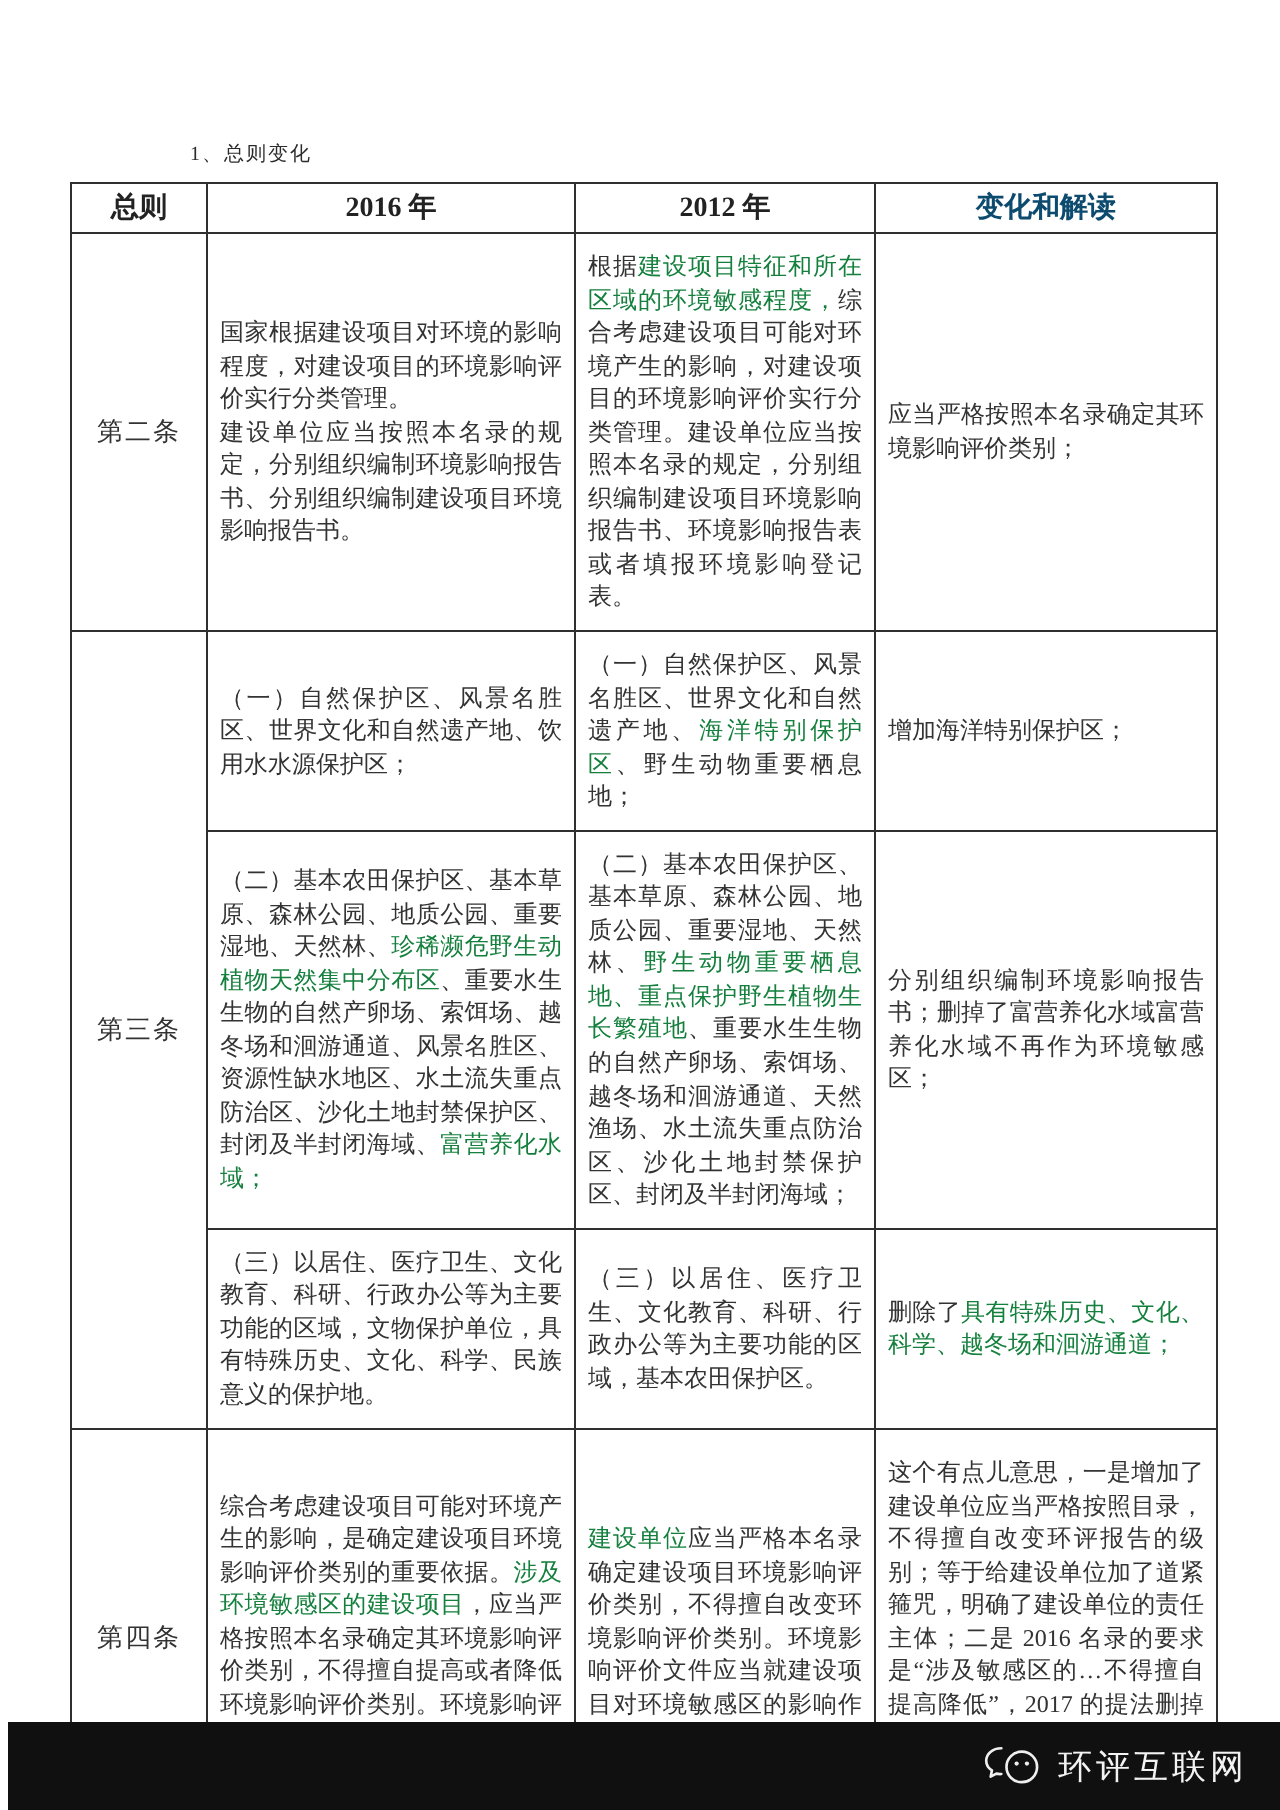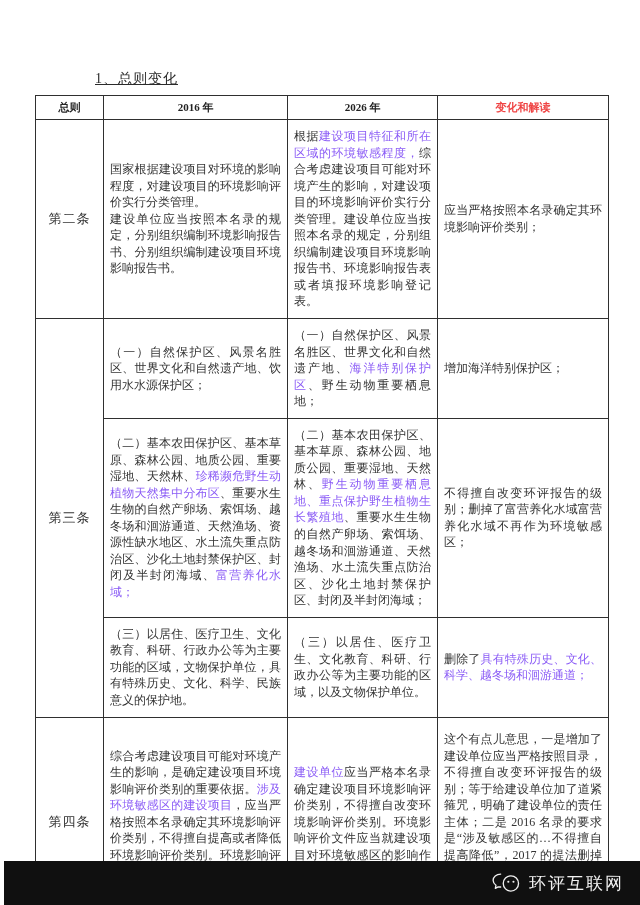--- a/index.html
+++ b/index.html
@@ -5,41 +5,41 @@
   html,body{margin:0;padding:0;}
   body{
     width:640px;height:905px;overflow:hidden;position:relative;
     background:#ffffff;
     font-family:"Liberation Serif","DejaVu Serif",serif;
     color:#333;
   }
   .page{padding:70px 0 0 35px;}
   .title{
     margin:0 0 7px 60px;
-    font-size:14px;color:#2b2b2b;letter-spacing:1px;text-decoration:underline;
+    font-size:10px;color:#2b2b2b;letter-spacing:1px;
   }
   table.cmp{
     border-collapse:collapse;table-layout:fixed;width:573px;
   }
   table.cmp th,table.cmp td{
     border:1.4px solid #2f2f2f;
     vertical-align:middle;
   }
-  th{font-size:11px;font-weight:bold;padding:3px 2px;color:#222;}
-  th.red{color:#ef4444;}
+  th{font-size:14px;font-weight:bold;padding:3px 2px;color:#222;}
+  th.red{color:#0c4a6e;}
   td.lbl{
     text-align:center;font-size:13px;color:#333;letter-spacing:1px;
   }
   td.cell{
     padding:8px 6px;font-size:12px;line-height:1.38;
     text-align:justify;text-justify:inter-ideograph;
     color:#333;
   }
   td.cell p{margin:0;}
-  .red{color:#8b5cf6;}
+  .red{color:#15803d;}
   tr.h-head{height:24px;}
   tr.h-r2{height:176px;}
   tr.h-r3a{height:70px;}
   tr.h-r3b{height:194px;}
   tr.h-r3c{height:78px;}
   tr.h-r4{height:210px;}
   .footer{
     position:absolute;left:4px;right:0;bottom:0;height:44px;
     background:#101010;
     display:flex;align-items:center;justify-content:flex-end;
@@ -61,21 +61,21 @@
       <col style="width:68px">
         <col style="width:184px">
         <col style="width:150px">
         <col style="width:171px">
     </colgroup>
 
     <tbody>
         <tr class="h-head">
       <th>总则</th>
       <th>2016 年</th>
-      <th>2026 年</th>
+      <th>2012 年</th>
       <th class="red">变化和解读</th>
     </tr>
 
     <tr class="h-r2">
       <td class="lbl">第二条</td>
       <td class="cell">
         <p><span>国家根据建设项目对环境的影响程度，对建设项目的环境影响评价实行分类管理。</span></p>
         <p><span>建设单位应当按照本名录的规定，分别组织编制环境影响报告书、分别组织编制建设项目环境影响报告书。</span></p>
       </td>
       <td class="cell">
@@ -94,36 +94,36 @@
       <td class="cell">
         <p><span>（一）自然保护区、风景名胜区、世界文化和自然遗产地、</span><span class="red">海洋特别保护区</span><span>、野生动物重要栖息地；</span></p>
       </td>
       <td class="cell">
         <p><span>增加海洋特别保护区；</span></p>
       </td>
     </tr>
 
     <tr class="h-r3b">
       <td class="cell">
-        <p><span>（二）基本农田保护区、基本草原、森林公园、地质公园、重要湿地、天然林、</span><span class="red">珍稀濒危野生动植物天然集中分布区</span><span>、重要水生生物的自然产卵场、索饵场、越冬场和洄游通道、天然渔场、资源性缺水地区、水土流失重点防治区、沙化土地封禁保护区、封闭及半封闭海域、</span><span class="red">富营养化水域；</span></p>
+        <p><span>（二）基本农田保护区、基本草原、森林公园、地质公园、重要湿地、天然林、</span><span class="red">珍稀濒危野生动植物天然集中分布区</span><span>、重要水生生物的自然产卵场、索饵场、越冬场和洄游通道、风景名胜区、资源性缺水地区、水土流失重点防治区、沙化土地封禁保护区、封闭及半封闭海域、</span><span class="red">富营养化水域；</span></p>
       </td>
       <td class="cell">
         <p><span>（二）基本农田保护区、基本草原、森林公园、地质公园、重要湿地、天然林、</span><span class="red">野生动物重要栖息地、重点保护野生植物生长繁殖地</span><span>、重要水生生物的自然产卵场、索饵场、越冬场和洄游通道、天然渔场、水土流失重点防治区、沙化土地封禁保护区、封闭及半封闭海域；</span></p>
       </td>
       <td class="cell">
-        <p><span>不得擅自改变环评报告的级别；删掉了富营养化水域富营养化水域不再作为环境敏感区；</span></p>
+        <p><span>分别组织编制环境影响报告书；删掉了富营养化水域富营养化水域不再作为环境敏感区；</span></p>
       </td>
     </tr>
 
     <tr class="h-r3c">
       <td class="cell">
         <p><span>（三）以居住、医疗卫生、文化教育、科研、行政办公等为主要功能的区域，文物保护单位，具有特殊历史、文化、科学、民族意义的保护地。</span></p>
       </td>
       <td class="cell">
-        <p><span>（三）以居住、医疗卫生、文化教育、科研、行政办公等为主要功能的区域，以及文物保护单位。</span></p>
+        <p><span>（三）以居住、医疗卫生、文化教育、科研、行政办公等为主要功能的区域，基本农田保护区。</span></p>
       </td>
       <td class="cell">
         <p><span>删除了</span><span class="red">具有特殊历史、文化、科学、越冬场和洄游通道；</span></p>
       </td>
     </tr>
 
     <tr class="h-r4">
       <td class="lbl">第四条</td>
       <td class="cell">
         <p><span>综合考虑建设项目可能对环境产生的影响，是确定建设项目环境影响评价类别的重要依据。</span><span class="red">涉及环境敏感区的建设项目</span><span>，应当严格按照本名录确定其环境影响评价类别，不得擅自提高或者降低环境影响评价类别。环境影响评价文件应当就该项目对环境敏感区的影响作重点分析。</span></p>

